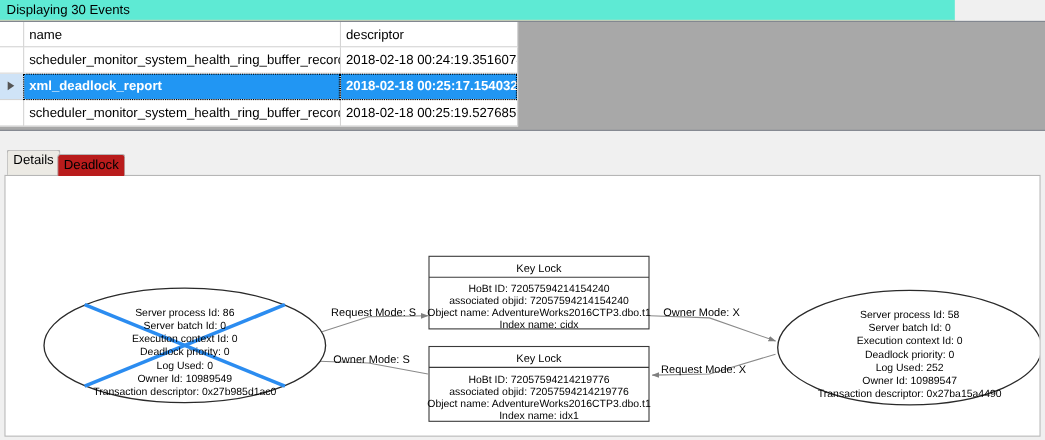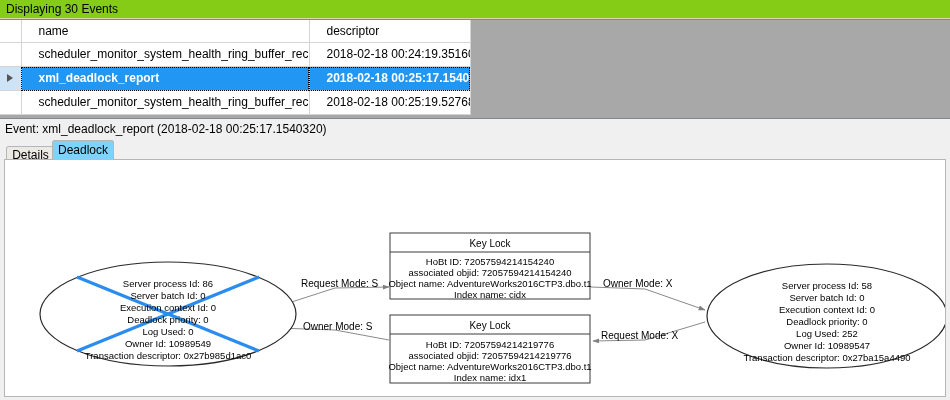--- a/index.html
+++ b/index.html
@@ -19,22 +19,22 @@
     position: relative;
     width: 950px;
     height: 400px;
     background: #f0f0f0;
   }
 
   
   .events-bar {
     position: absolute;
     left: 0; top: 0;
-    width: 950px; height: 19px;
-    background: #84cc16;
+    width: 868px; height: 19px;
+    background: #5eead4;
     border-bottom: 1px solid #d8d8b8;
     box-sizing: border-box;
   }
   .events-bar .label {
     position: absolute;
     left: 6px; top: 2px;
     font-size: 12px;
     color: #000;
   }
 
@@ -58,21 +58,21 @@
   table.grid col.c-sel   { width: 21px; }
   table.grid col.c-name  { width: 288px; }
   table.grid col.c-ts    { width: 161px; }
 
   table.grid th, table.grid td {
     border-right: 1px solid #d4d4d4;
     border-bottom: 1px solid #d4d4d4;
     font-size: 12px;
     font-weight: normal;
     text-align: left;
-    padding: 0 0 0 17px;
+    padding: 0 0 0 5px;
     height: 23px;
     line-height: 23px;
     white-space: nowrap;
     overflow: hidden;
     background: #ffffff;
     color: #000;
     box-sizing: border-box;
   }
   table.grid th { height: 22px; line-height: 22px; }
   table.grid th.sel-head, table.grid td.sel-cell {
@@ -133,29 +133,29 @@
     background: #eceae4;
     border: 1px solid #b6b6b6;
     border-bottom: none;
     border-radius: 3px 3px 0 0;
     color: #000;
     cursor: default;
   }
   .tab.inactive {
     left: 6px;
     width: 49px;
-    height: 14px;
+    height: 24px;
     line-height: 16px;
   }
   .tab.active {
     left: 52px;
     width: 62px;
     height: 20px;
     line-height: 18px;
-    background: #7dd3fc;
+    background: #b91c1c;
     border-color: #b6b6b6;
     z-index: 3;
   }
 
   
   .panel {
     position: absolute;
     left: 4px; top: 159px;
     width: 942px; height: 238px;
     background: #ffffff;
@@ -219,23 +219,20 @@
         </tr>
         <tr>
           <td class="sel-cell"></td>
           <td class="data-cell first-data">scheduler_monitor_system_health_ring_buffer_recorded</td>
           <td class="data-cell second-data">2018-02-18 00:25:19.5276859</td>
         </tr>
       </tbody>
     </table>
   </div>
 
-  <div class="event-header">
-    <span class="txt">Event: xml_deadlock_report (2018-02-18 00:25:17.1540320)</span>
-  </div>
 
   <div class="tabstrip">
     <div class="tab inactive">Details</div>
     <div class="tab active">Deadlock</div>
   </div>
 
   <div class="panel">
     <svg width="940" height="236" viewBox="0 0 940 236">
       <defs>
         <marker id="arrow" markerWidth="7" markerHeight="7" refX="6.4" refY="2.6" orient="auto" markerUnits="userSpaceOnUse">

